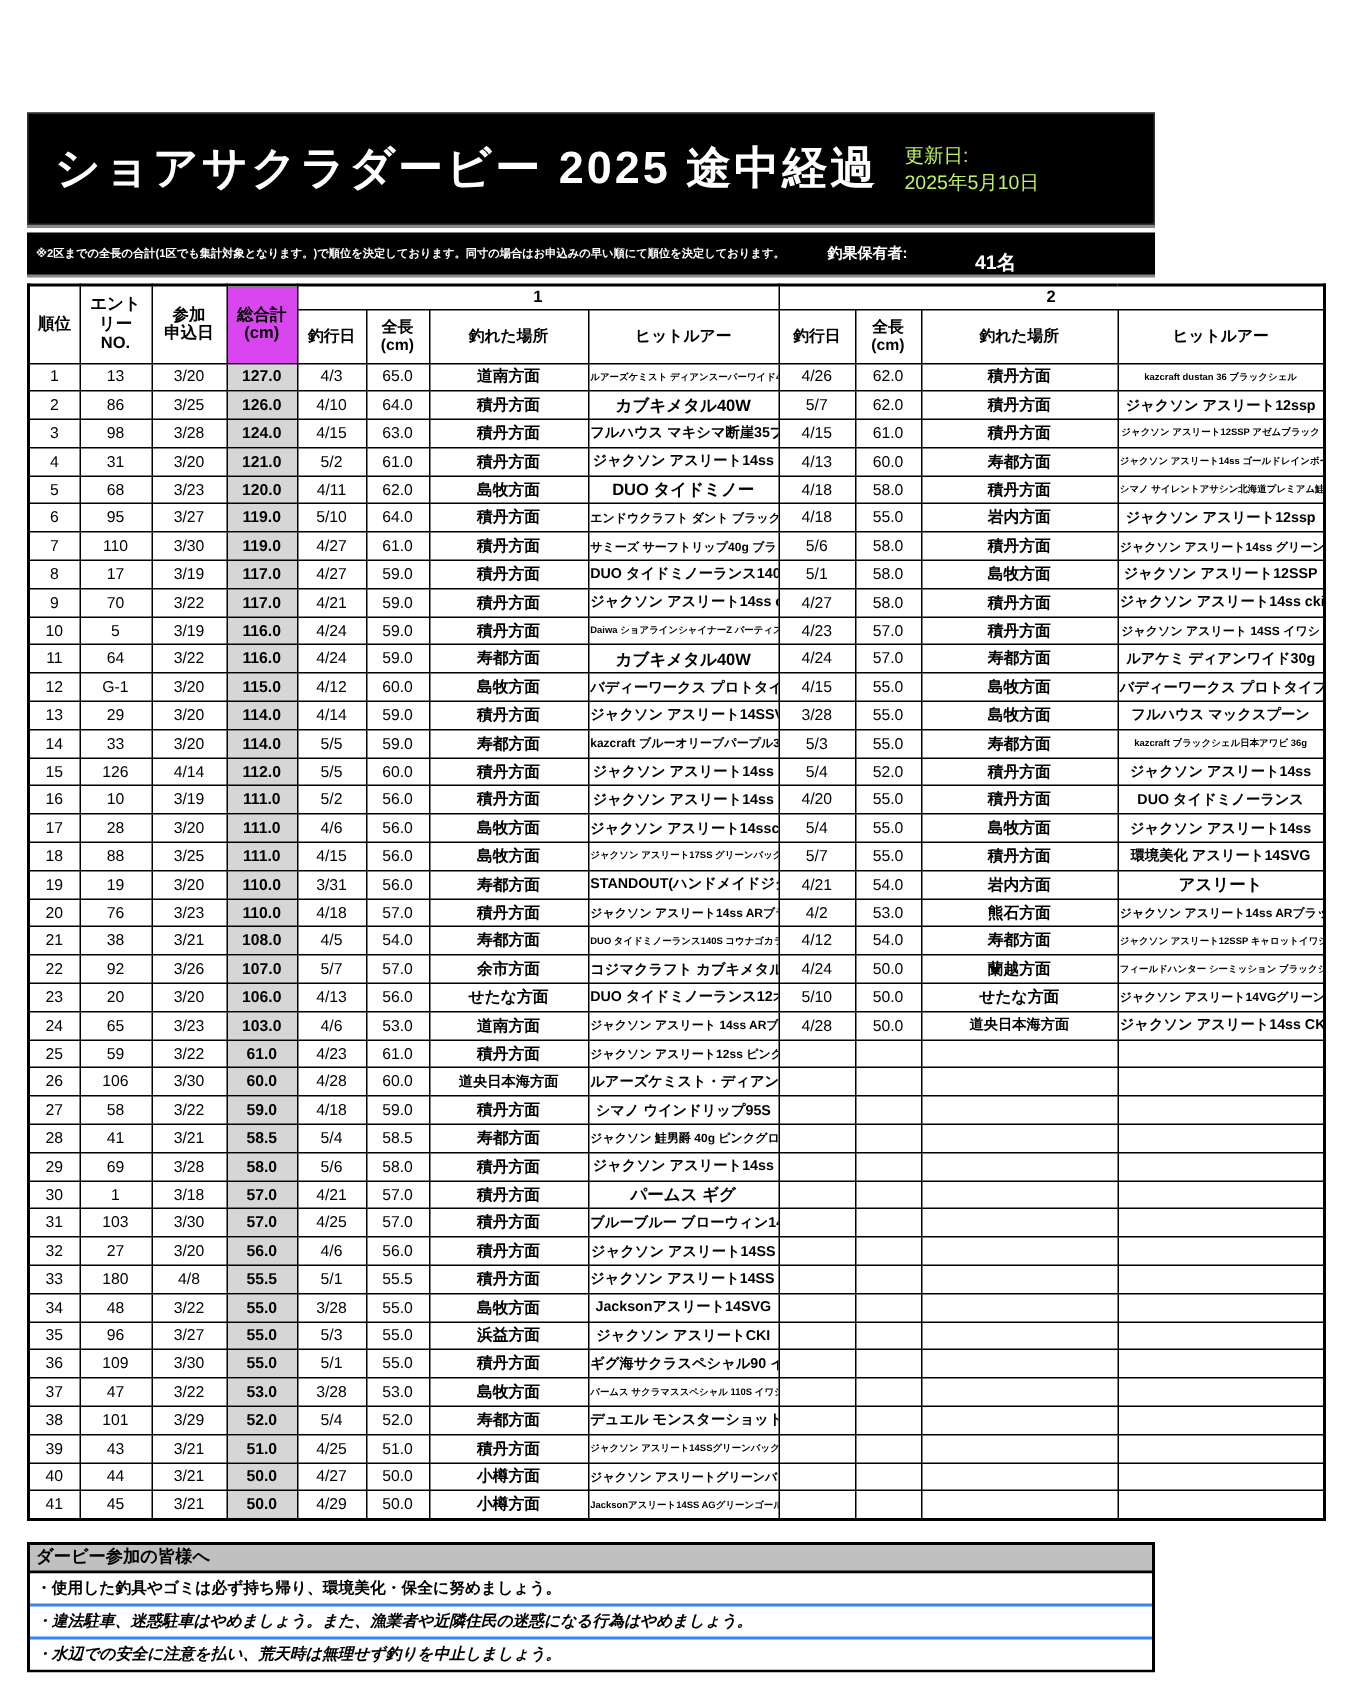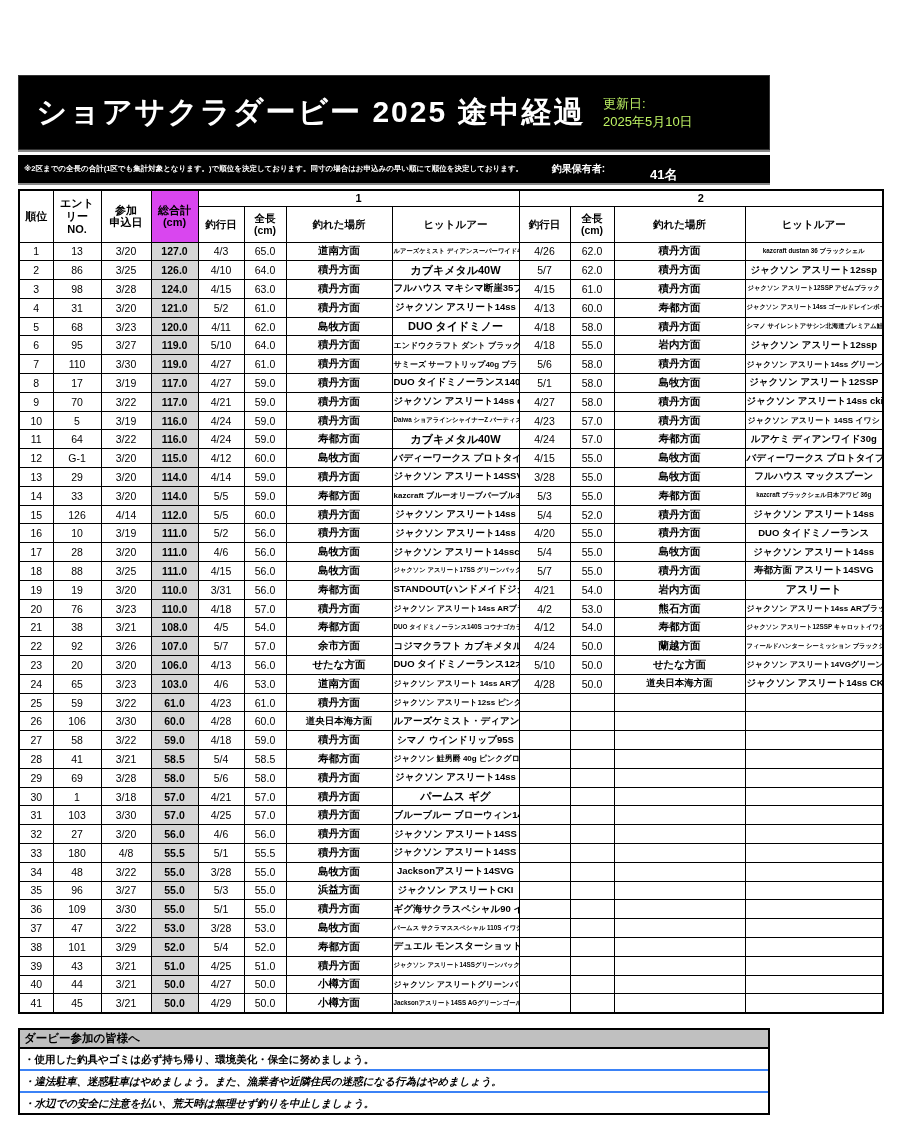--- a/index.html
+++ b/index.html
@@ -349,21 +349,21 @@
       <td class="c-no">88</td>
       <td class="c-date">3/25</td>
       <td class="c-total">111.0</td>
       <td class="c-day sec">4/15</td>
       <td class="c-len">56.0</td>
       <td class="place">島牧方面</td>
       <td class="lure xs">ジャクソン アスリート17SS グリーンバックジャクソン</td>
       <td class="c-day sec">5/7</td>
       <td class="c-len">55.0</td>
       <td class="place">積丹方面</td>
-      <td class="lure m">寿都方面 アスリート14SVG</td>
+      <td class="lure m">環境美化 アスリート14SVG</td>
     </tr>
         <tr>
       <td class="c-rank">19</td>
       <td class="c-no">19</td>
       <td class="c-date">3/20</td>
       <td class="c-total">110.0</td>
       <td class="c-day sec">3/31</td>
       <td class="c-len">56.0</td>
       <td class="place">寿都方面</td>
       <td class="lure m">STANDOUT(ハンドメイドジグ)</td>

